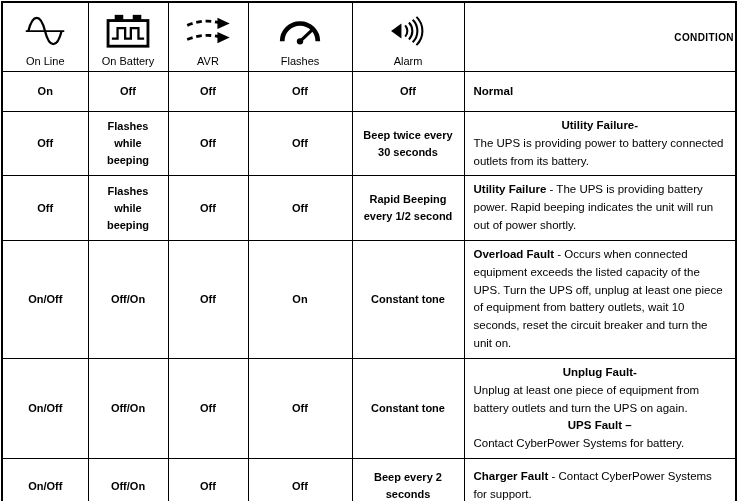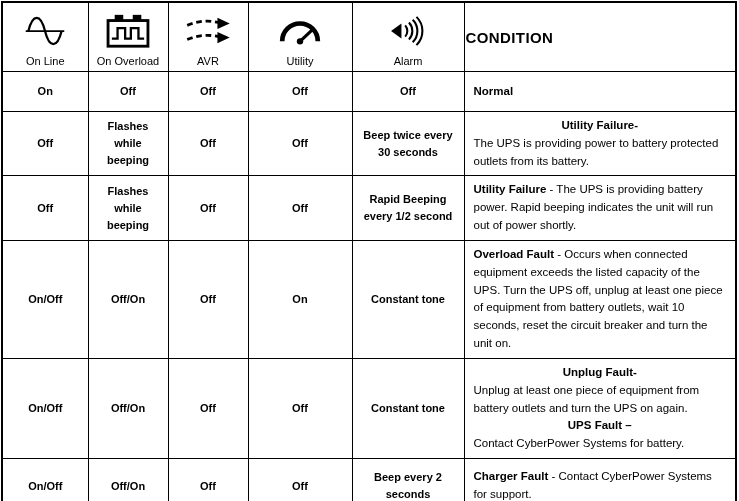--- a/index.html
+++ b/index.html
@@ -56,22 +56,22 @@
     align-items: center;
     justify-content: center;
   }
   .hlabel {
     font-size: 11px;
     line-height: 1.1;
     padding-bottom: 1px;
   }
   th.cond-hd {
     font-weight: bold;
-    font-size: 15px;
-    text-align: left;
+    font-size: 10px;
+    text-align: right;
     vertical-align: middle;
     letter-spacing: 0.4px;
     border-radius: 15px;
   }
   td.status {
     font-weight: bold;
     font-size: 11px;
     text-align: center;
     vertical-align: middle;
     line-height: 1.55;
@@ -117,21 +117,21 @@
         <th class="hd">
           <div class="hcell">
             <span class="hicon">
               <svg width="46" height="38" viewBox="0 0 48 40">
                 <rect x="3" y="9" width="42" height="27" fill="none" stroke="#000" stroke-width="3"></rect>
                 <rect x="10" y="3" width="9" height="6" fill="#000"></rect>
                 <rect x="29" y="3" width="9" height="6" fill="#000"></rect>
                 <path d="M7 28 L13 28 L13 17 L21 17 L21 28 L27 28 L27 17 L35 17 L35 28 L41 28" fill="none" stroke="#000" stroke-width="2.4"></path>
               </svg>
             </span>
-            <span class="hlabel">On Overload</span>
+            <span class="hlabel">On Battery</span>
           </div>
         </th>
         <th class="hd">
           <div class="hcell">
             <span class="hicon">
               <svg width="48" height="34" viewBox="0 0 50 36">
                 <path d="M3 12 Q 20 5 36 9" fill="none" stroke="#000" stroke-width="3" stroke-dasharray="6 4"></path>
                 <polygon points="35,4 48,10 35,16" fill="#000"></polygon>
                 <path d="M3 27 Q 20 20 36 24" fill="none" stroke="#000" stroke-width="3" stroke-dasharray="6 4"></path>
                 <polygon points="35,19 48,25 35,31" fill="#000"></polygon>
@@ -142,21 +142,21 @@
         </th>
         <th class="hd">
           <div class="hcell">
             <span class="hicon">
               <svg width="46" height="30" viewBox="0 0 48 32">
                 <path d="M5 27 A 19 19 0 0 1 43 27" fill="none" stroke="#000" stroke-width="5"></path>
                 <line x1="24" y1="27" x2="39" y2="13" stroke="#000" stroke-width="3.4"></line>
                 <circle cx="24" cy="27" r="3.4" fill="#000"></circle>
               </svg>
             </span>
-            <span class="hlabel">Utility</span>
+            <span class="hlabel">Flashes</span>
           </div>
         </th>
         <th class="hd">
           <div class="hcell">
             <span class="hicon">
               <svg width="42" height="32" viewBox="0 0 44 34">
                 <polygon points="4,17 15,9 15,25" fill="#000"></polygon>
                 <path d="M19 11 A 9 9 0 0 1 19 23" fill="none" stroke="#000" stroke-width="2.2"></path>
                 <path d="M23 8 A 13 13 0 0 1 23 26" fill="none" stroke="#000" stroke-width="2.2"></path>
                 <path d="M27 5 A 17 17 0 0 1 27 29" fill="none" stroke="#000" stroke-width="2.2"></path>
@@ -183,21 +183,21 @@
         </td>
       </tr>
       <tr class="r-1">
         <td class="status">Off</td>
         <td class="status">Flashes while beeping</td>
         <td class="status">Off</td>
         <td class="status">Off</td>
         <td class="status">Beep twice every 30 seconds</td>
         <td class="cond">
           <span class="b blk">Utility Failure-</span>
-          <span>The UPS is providing power to battery protected outlets from its battery.</span>
+          <span>The UPS is providing power to battery connected outlets from its battery.</span>
         </td>
       </tr>
       <tr class="r-2">
         <td class="status">Off</td>
         <td class="status">Flashes while beeping</td>
         <td class="status">Off</td>
         <td class="status">Off</td>
         <td class="status">Rapid Beeping every 1/2 second</td>
         <td class="cond">
           <span class="b">Utility Failure</span><span> - The UPS is providing battery power. Rapid beeping indicates the unit will run out of power shortly.</span>

